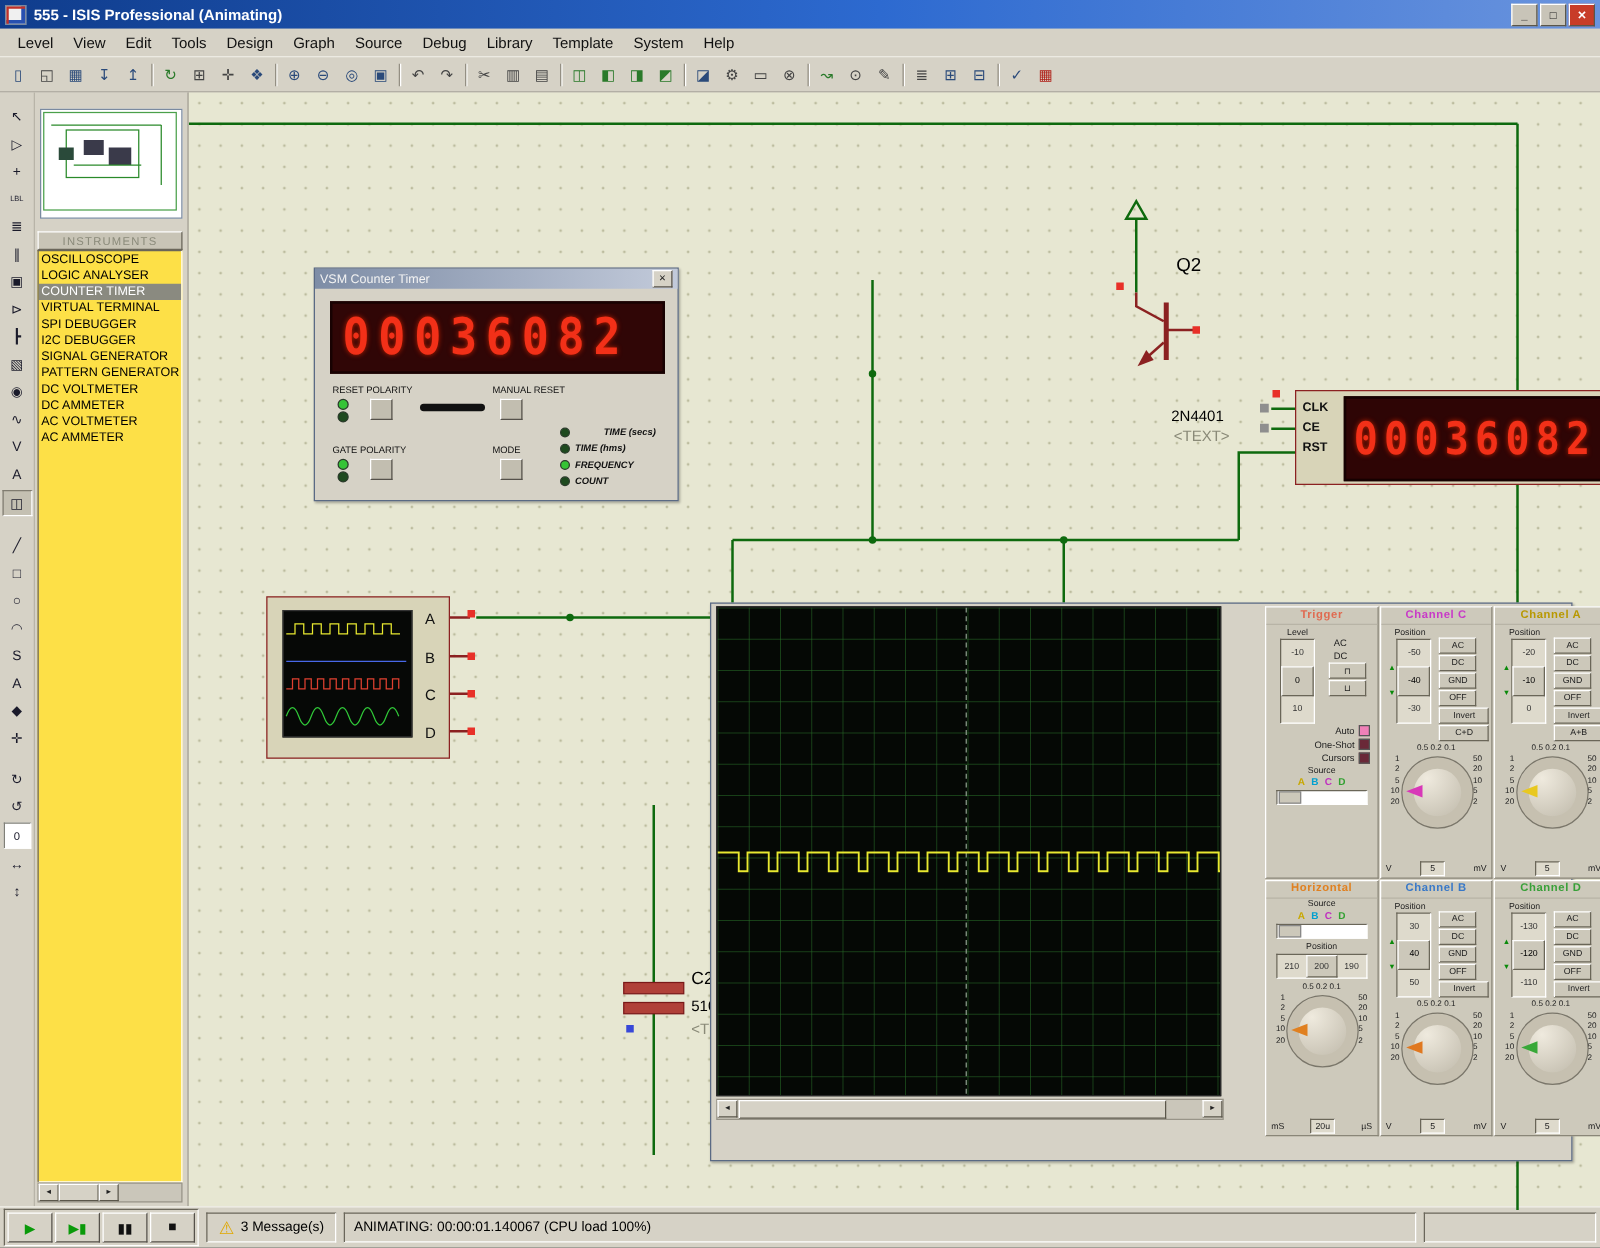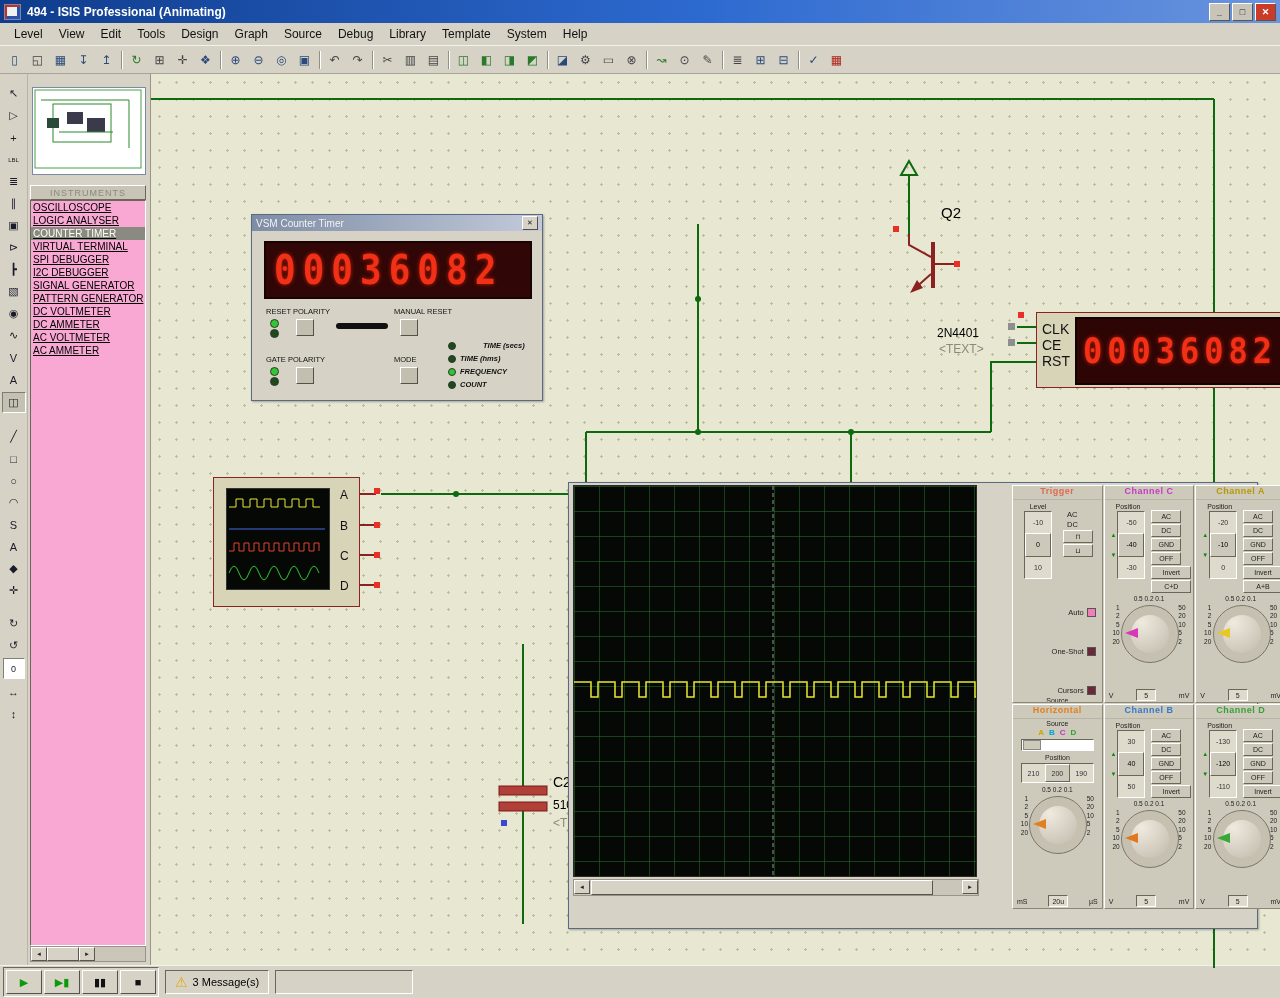--- a/index.html
+++ b/index.html
@@ -21,38 +21,38 @@
   .main{position:relative;height:894px;display:flex;}
   .side-tools{width:27px;background:#d6d2c6;border-right:1px solid #b8b4a8;display:flex;flex-direction:column;align-items:center;padding-top:10px;gap:3px;}
   .sbtn{width:22px;height:19px;display:flex;align-items:center;justify-content:center;font-size:11px;color:#1a1a2a;}
   .sbtn.tiny{font-size:6px;letter-spacing:0;}
   .sbtn.sunk{background:#fff;border:1px solid;border-color:#808078 #fff #fff #808078;font-size:9px;width:20px;}
   .sbtn.active{background:#c4c0b2;border:1px solid;border-color:#807c70 #fff #fff #807c70;}
   .sgap{height:8px;}
   .left-panel{width:122px;background:#d6d2c6;border-right:1px solid #989488;position:relative;}
   .minimap{position:absolute;top:13px;left:4px;width:112px;height:86px;background:#fff;border:1px solid #7a8aa0;}
   .inst-header{position:absolute;top:111px;left:2px;width:114px;height:13px;background:#c8c4b6;border:1px solid;border-color:#fff #6a665a #6a665a #fff;font-size:9px;color:#8a8a7a;display:flex;align-items:center;justify-content:center;letter-spacing:1px;}
-  .inst-list{position:absolute;top:126px;left:2px;width:114px;height:744px;background:#f9a8d4;border:1px solid;border-color:#6a665a #fff #fff #6a665a;font-size:10px;overflow:hidden;text-decoration:underline;}
+  .inst-list{position:absolute;top:126px;left:2px;width:114px;height:744px;background:#fde047;border:1px solid;border-color:#6a665a #fff #fff #6a665a;font-size:10px;overflow:hidden;}
   .inst-item{height:13px;line-height:13px;padding-left:2px;white-space:nowrap;color:#000;}
   .inst-item.sel{background:#8a8a80;color:#fff;}
   .panel-hscroll{position:absolute;top:872px;left:2px;width:114px;height:14px;display:flex;background:#cac6ba;border:1px solid #989488;}
   .sarr{width:14px;height:12px;background:#d6d2c6;border:1px solid;border-color:#fff #5a564a #5a564a #fff;font-size:6px;display:flex;align-items:center;justify-content:center;color:#222;}
   .hthumb2{width:30px;height:12px;background:#d6d2c6;border:1px solid;border-color:#fff #5a564a #5a564a #fff;}
   
   .canvas{position:relative;flex:1;overflow:hidden;background:#e7e7d2;background-image:radial-gradient(#bcbc9e 1px,transparent 1.3px);background-size:17px 17px;}
   .wires{position:absolute;left:0;top:0;z-index:1;}
   .slabel{position:absolute;z-index:2;color:#000;}
   .slabel.gray{color:#8a8a78;}
   
   .pattern-comp{position:absolute;left:62px;top:403px;width:145px;height:128px;background:#d8d4b8;border:1px solid #8b2121;z-index:2;}
   .pscreen{position:absolute;left:12px;top:10px;width:102px;height:100px;background:#060806;border:1px solid #333;}
   .ppin{position:absolute;left:126px;font-size:12px;color:#111;}
   
   .counter-comp{position:absolute;left:885px;top:238px;width:300px;height:74px;background:#d8d4b8;border:1px solid #8b2121;z-index:2;}
-  .cpin{position:absolute;left:5px;font-size:14px;color:#111;}
+  .cpin{position:absolute;left:5px;font-size:10px;color:#111;font-weight:bold;}
   .cdisplay{position:absolute;left:38px;top:4px;width:258px;height:64px;background:#2e0505;border:2px solid #160101;display:flex;align-items:center;overflow:hidden;}
   
   .segtext{font-family:"DejaVu Sans Mono",monospace;font-weight:bold;color:#f23018;text-shadow:0 0 4px #c02000;transform:scaleY(1.12);}
   .seg-lg{font-size:36px;letter-spacing:7px;padding-left:8px;}
   .seg-md{font-size:32px;letter-spacing:5px;padding-left:6px;}
   
   .subwin{position:absolute;background:#d6d2c6;border:1px solid #5a6a84;box-shadow:1px 1px 2px rgba(0,0,0,.3);}
   .vtitle{height:16px;background:linear-gradient(90deg,#7e8da6,#c2cada);color:#f2f2f2;font-size:10px;display:flex;align-items:center;padding:0 4px;}
   .wclose{margin-left:auto;width:14px;height:12px;background:#d6d2c6;border:1px solid;border-color:#fff #55514a #55514a #fff;font-size:7px;display:flex;align-items:center;justify-content:center;color:#222;}
   
@@ -86,21 +86,21 @@
   .posrow{display:flex;gap:1px;justify-content:center;}
   .arrcol{display:flex;flex-direction:column;justify-content:center;gap:14px;}
   .arr{color:#0a8a0a;font-size:6px;line-height:6px;}
   .vticker{width:26px;height:66px;background:#dedacc;border:1px solid;border-color:#6a6658 #fff #fff #6a6658;display:flex;flex-direction:column;}
   .vticker .t{flex:1;font-size:7px;display:flex;align-items:center;justify-content:center;color:#333;}
   .vticker .thumb,.hticker .thumb{background:#ccc8ba;border:1px solid;border-color:#fff #6a6658 #6a6658 #fff;color:#000;}
   .btncol{display:flex;flex-direction:column;gap:1px;align-items:flex-start;padding-top:8px;}
   .mini{height:11px;min-width:24px;padding:0 2px;background:#ccc8ba;border:1px solid;border-color:#fff #6a6658 #6a6658 #fff;font-size:7px;display:flex;align-items:center;justify-content:center;color:#222;}
   .mini.wide{min-width:34px;}
   .cpl{font-size:7.5px;color:#222;padding-left:4px;}
-  .trow{display:flex;align-items:flex-end;justify-content:flex-end;gap:3px;font-size:7.5px;color:#222;padding:1px 6px 1px 0;margin-top:28px;}
+  .trow{display:flex;align-items:flex-end;justify-content:flex-end;gap:3px;font-size:7.5px;color:#222;padding:1px 6px 1px 0;}
   .led{width:7px;height:7px;border:1px solid #555;background:#6a2838;}
   .led.on{background:#f080b8;}
   .srcs{display:flex;gap:5px;justify-content:center;font-size:8px;font-weight:bold;}
   .sA{color:#c8a800}.sB{color:#00a0d0}.sC{color:#c030c0}.sD{color:#30a030}
   .hslider{height:10px;background:#fff;border:1px solid;border-color:#6a6658 #fff #fff #6a6658;position:relative;margin:2px 8px;}
   .hslider .ht{position:absolute;left:1px;top:0;width:16px;height:8px;background:#ccc8ba;border:1px solid #888;}
   .hticker{display:flex;height:18px;margin:1px 8px;background:#dedacc;border:1px solid;border-color:#6a6658 #fff #fff #6a6658;}
   .hticker .t{flex:1;font-size:7px;display:flex;align-items:center;justify-content:center;color:#333;}
   .knobarea{position:relative;flex:1;min-height:84px;margin-top:2px;}
   .kt{position:absolute;font-size:6.5px;color:#222;}
@@ -121,21 +121,21 @@
   .statuscell{flex:1;height:22px;border:1px solid;border-color:#6a665a #fff #fff #6a665a;display:flex;align-items:center;padding:0 7px;font-size:11px;color:#000;}
   .rightcell{width:136px;height:22px;border:1px solid;border-color:#6a665a #fff #fff #6a665a;}
 </style>
 </head>
 <body>
 
 <div id="app">
 
   <div class="titlebar">
     <span class="app-icon"></span>
-    <span>494 - ISIS Professional (Animating)</span>
+    <span>555 - ISIS Professional (Animating)</span>
     <span class="winbtns">
       <span class="wb">_</span>
       <span class="wb">□</span>
       <span class="wb close">✕</span>
     </span>
   </div>
 
   <div class="menubar">
     <span class="menu-item">Level</span>
     <span class="menu-item">View</span>
@@ -711,16 +711,19 @@
     <div class="playbtns">
       <span class="pbtn grn">▶</span>
       <span class="pbtn grn">▶▮</span>
       <span class="pbtn">▮▮</span>
       <span class="pbtn">■</span>
     </div>
     <div class="msgcell">
       <span class="warn">⚠</span>
       <span>3 Message(s)</span>
     </div>
+    <div class="statuscell">
+      <span>ANIMATING: 00:00:01.140067 (CPU load 100%)</span>
+    </div>
     <div class="rightcell"></div>
   </div>
 
 </div>
 
 </body></html>

